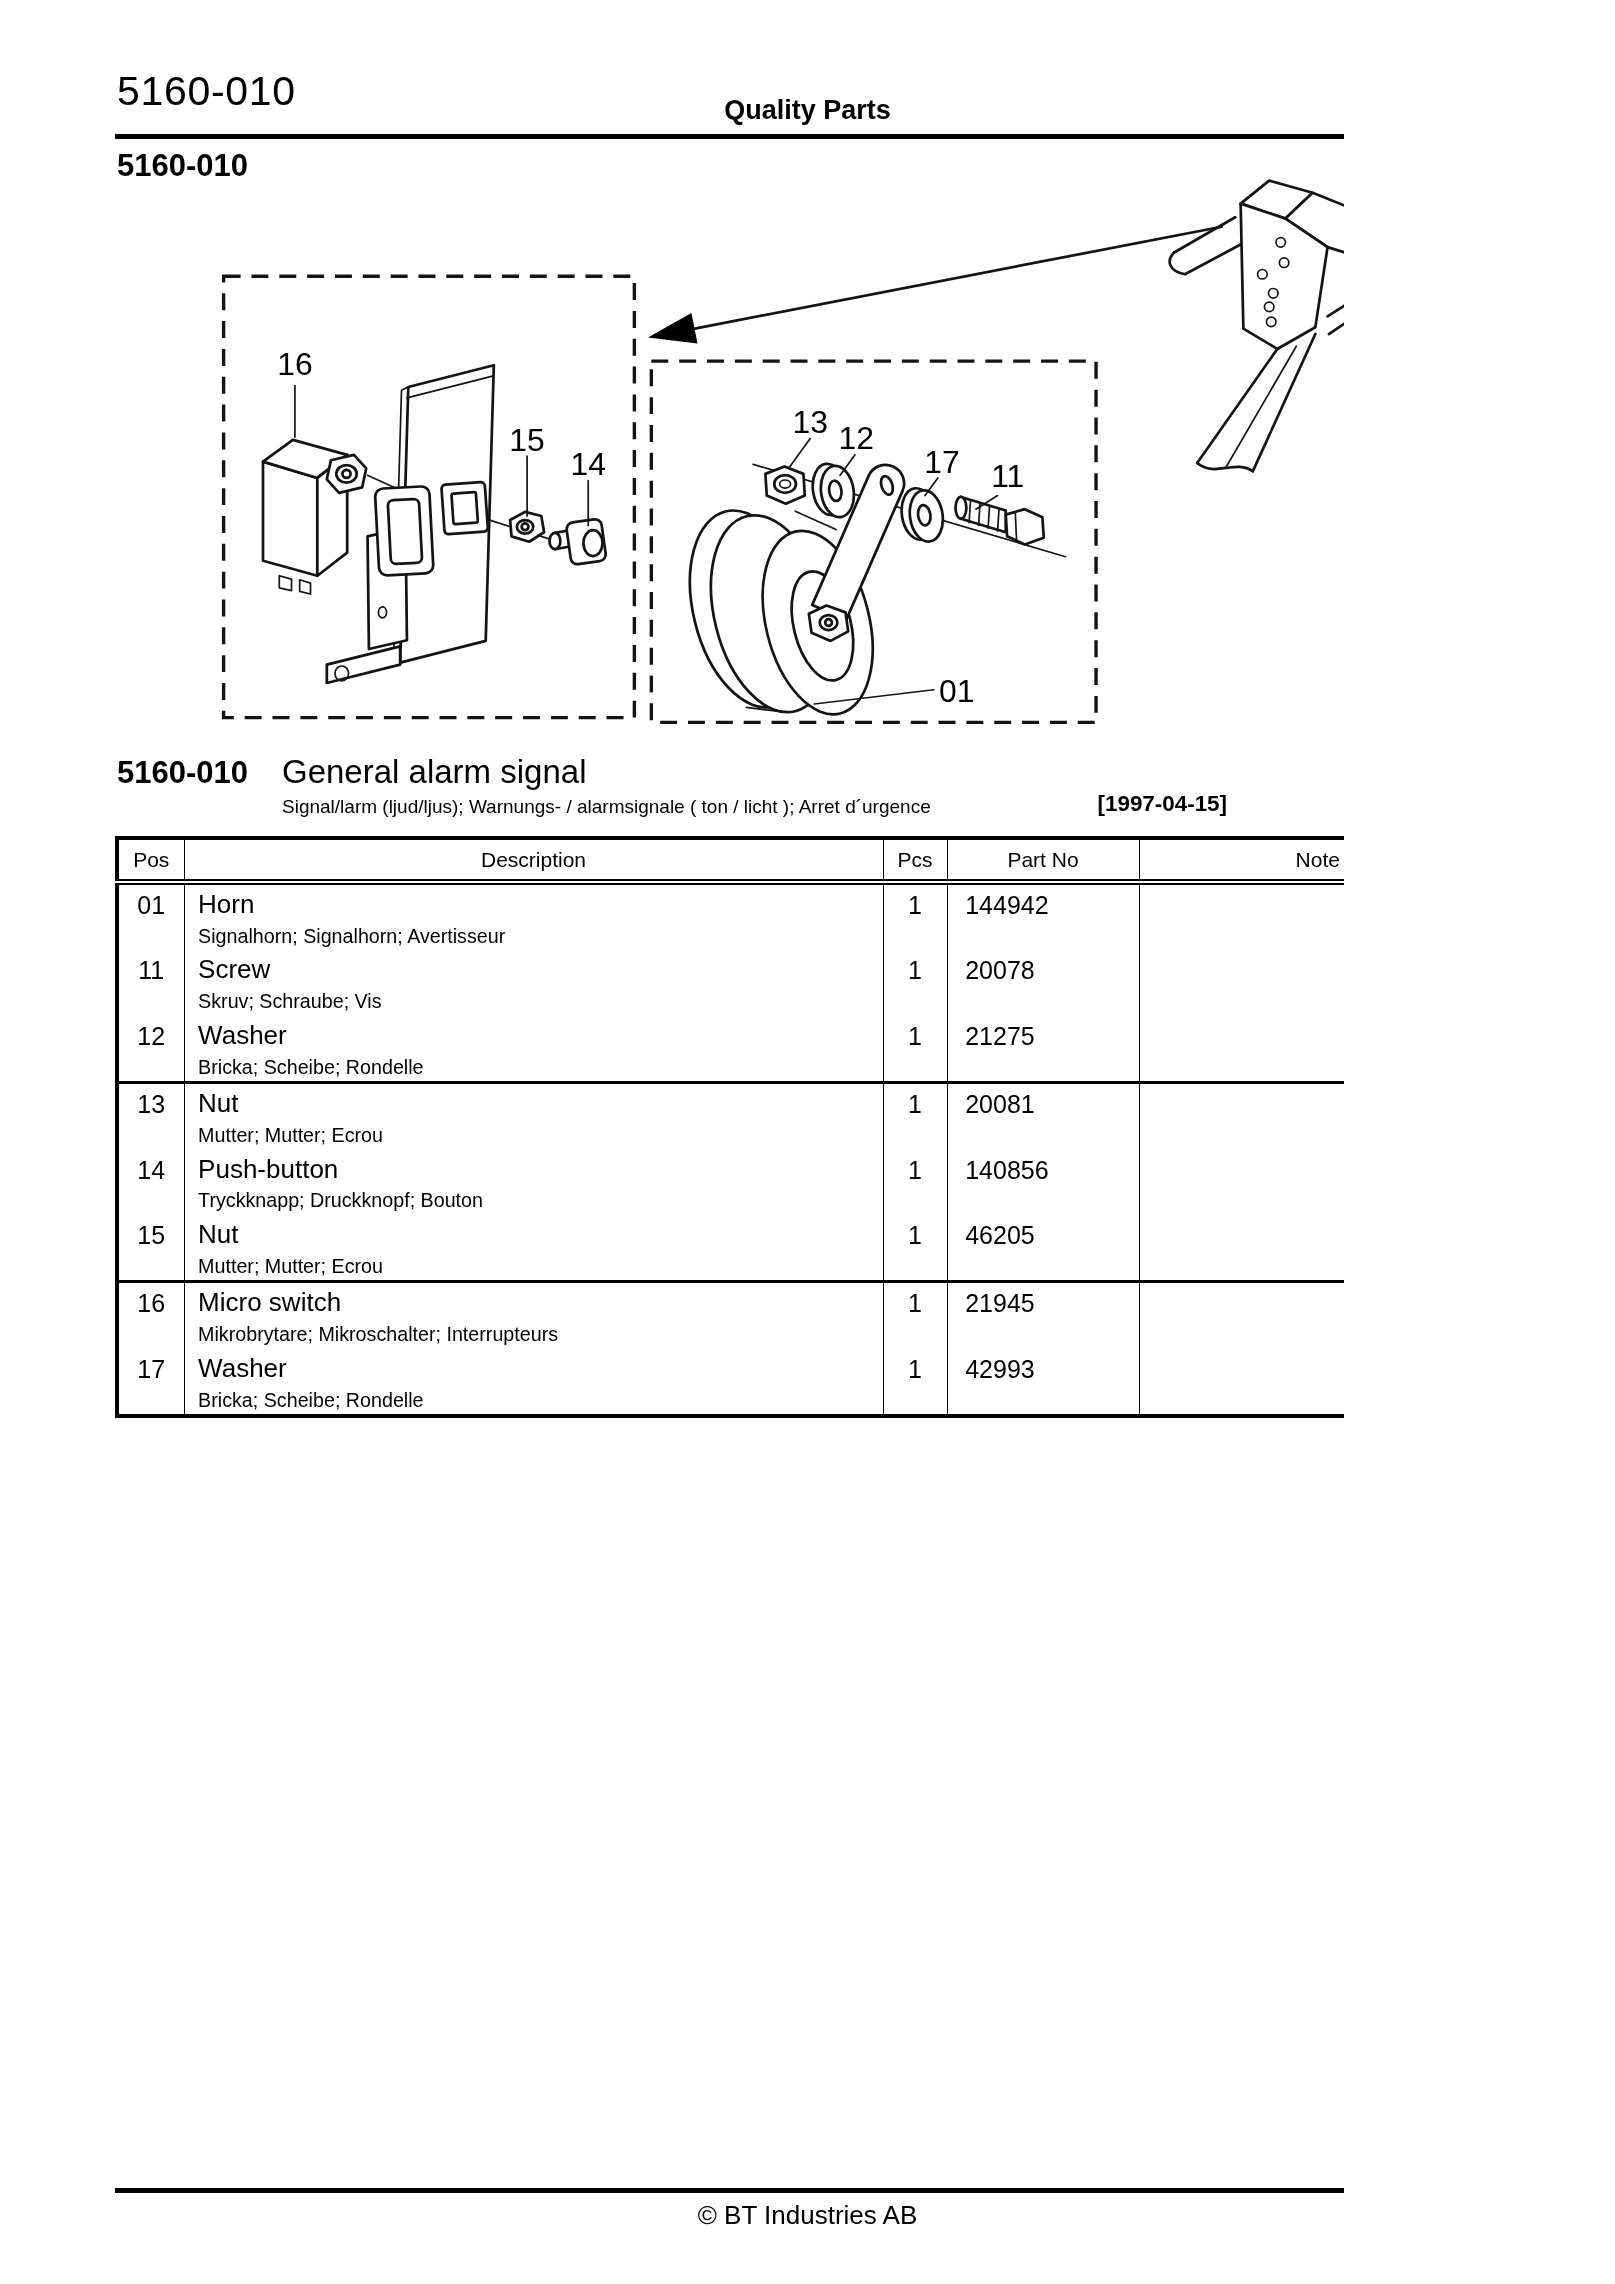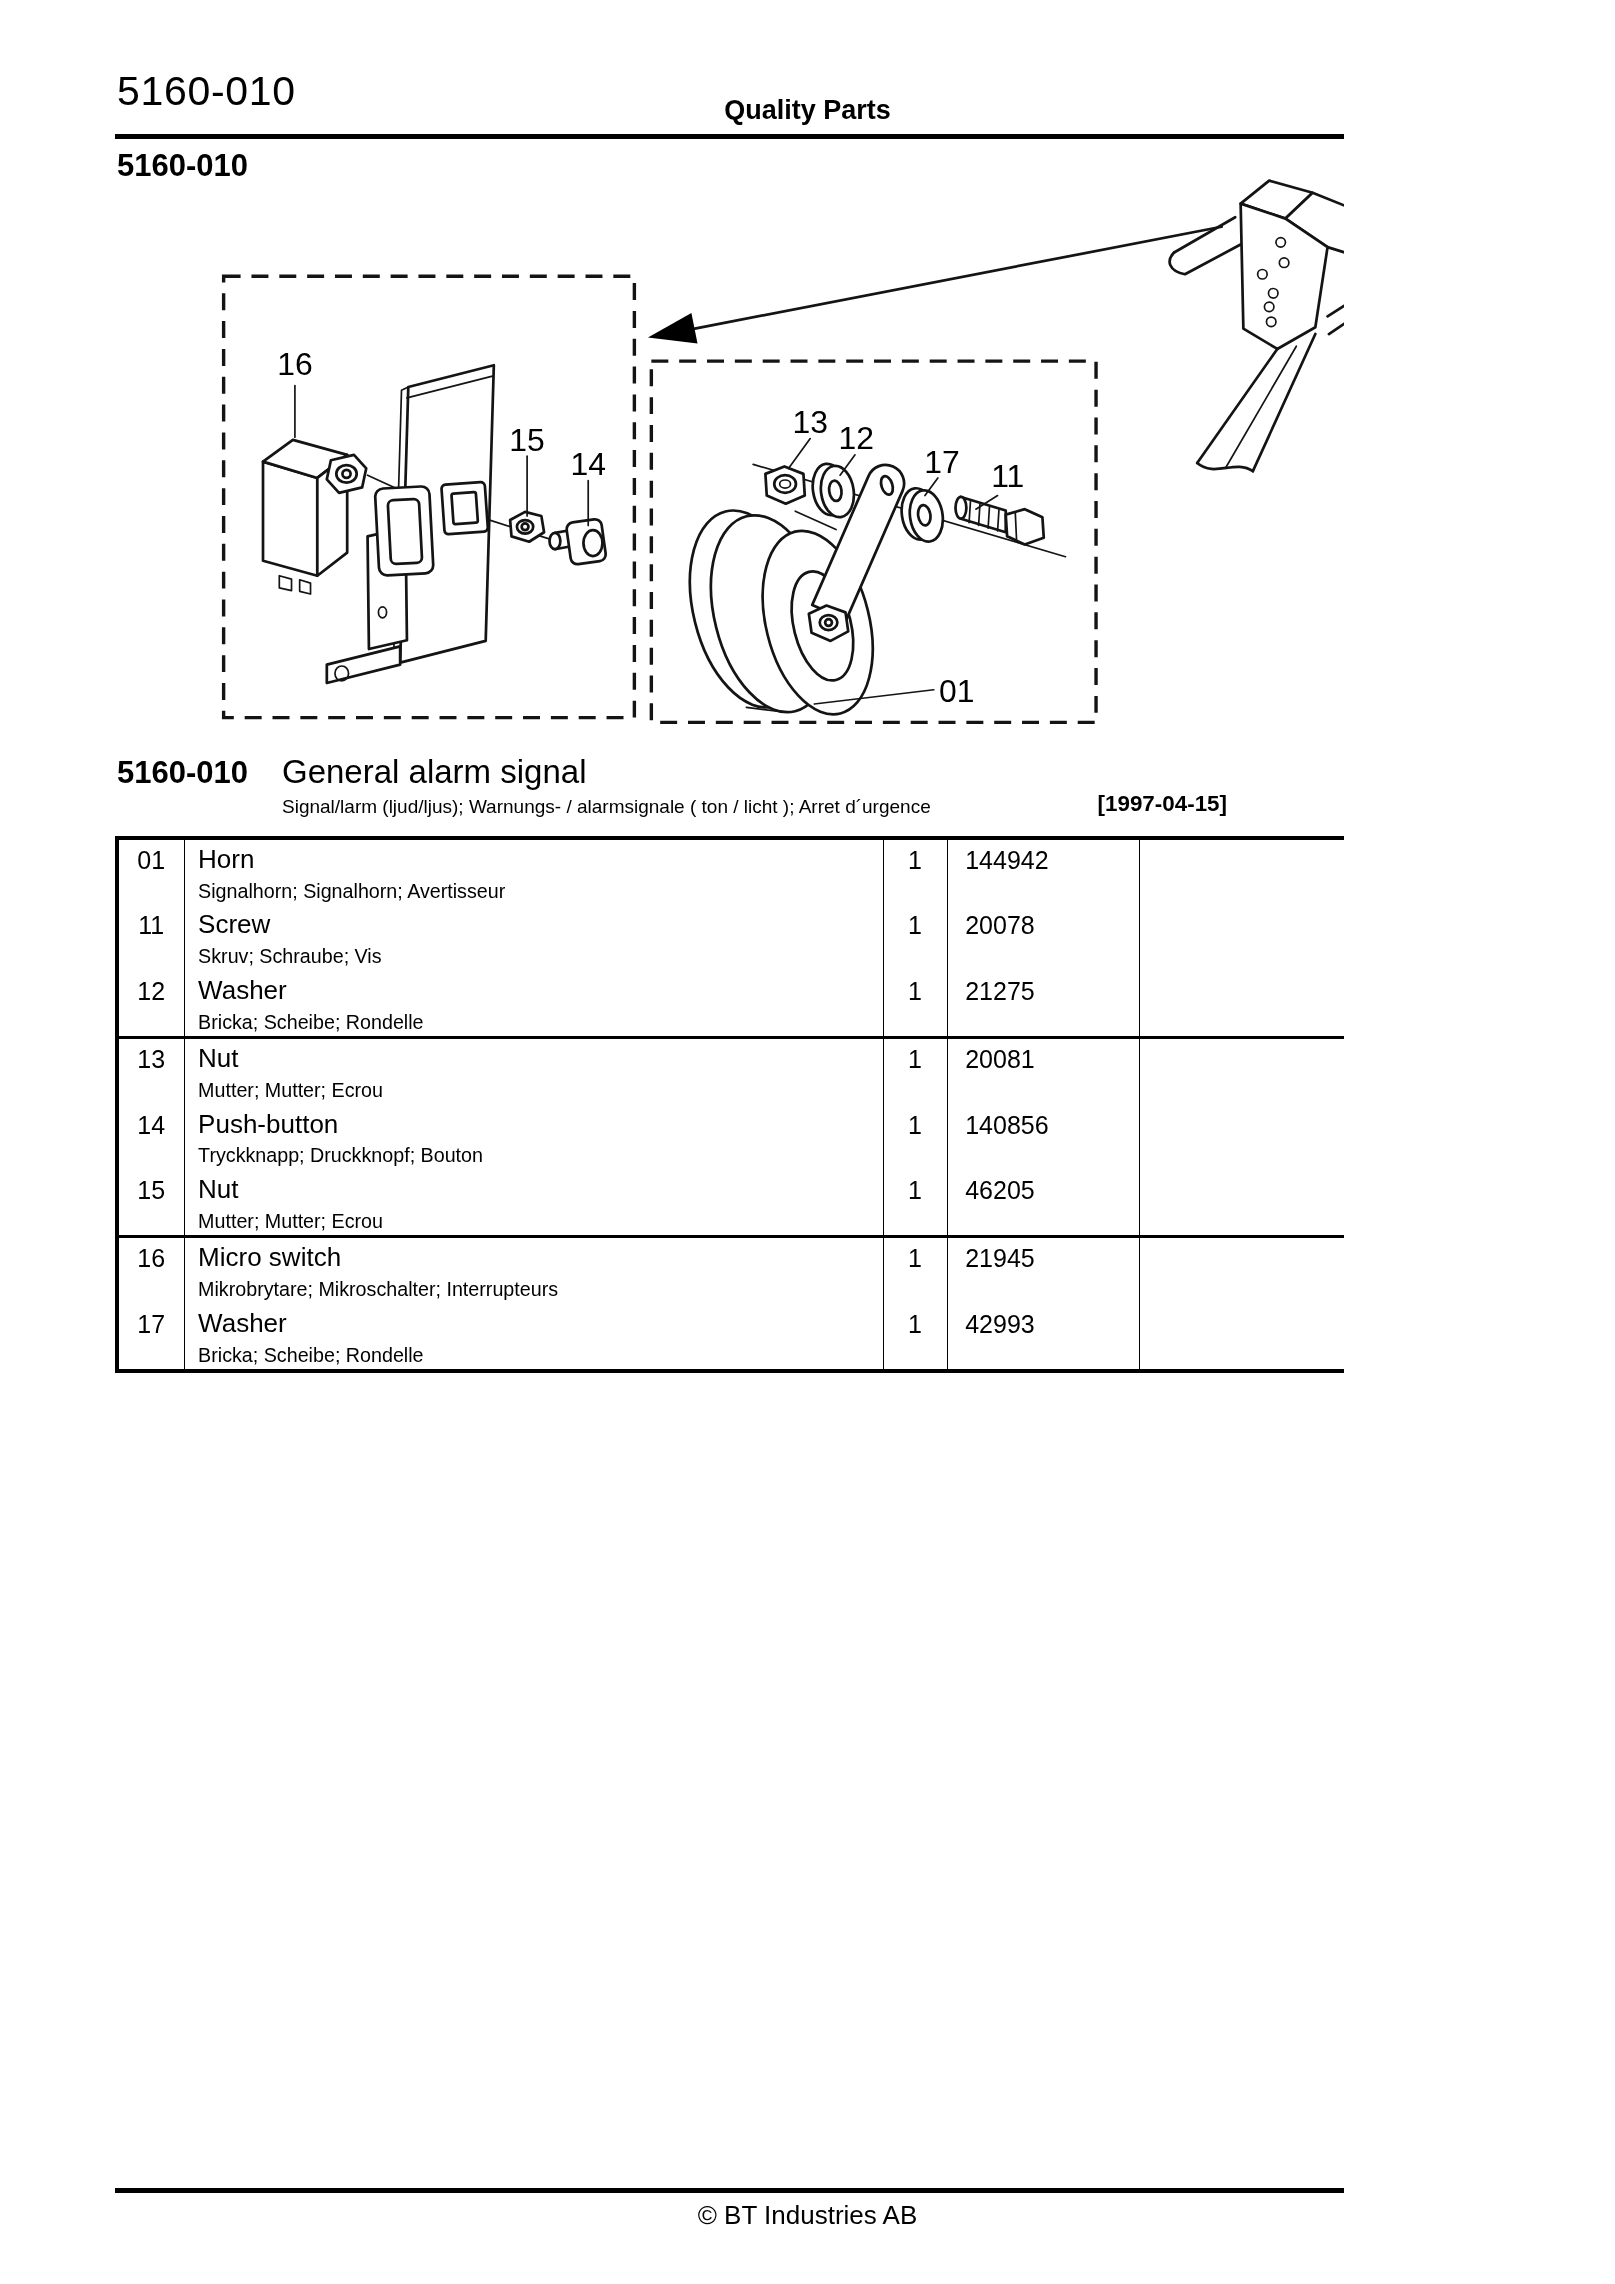--- a/index.html
+++ b/index.html
@@ -190,20 +190,27 @@
 
   <table class="parts">
     <colgroup>
       <col style="width:67px">
         <col style="width:699px">
         <col style="width:64px">
         <col style="width:192px">
         <col>
     </colgroup>
     <tbody>
+      <tr class="cols">
+        <th>Pos</th>
+        <th>Description</th>
+        <th>Pcs</th>
+        <th>Part No</th>
+        <th>Note</th>
+      </tr>
 
       <tr class="row">
         <td class="pos">01</td>
         <td class="desc">
           <div class="desc-main">Horn</div>
           <div class="desc-alt">Signalhorn; Signalhorn; Avertisseur</div>
         </td>
         <td class="pcs">1</td>
         <td class="pno">144942</td>
         <td class="note"></td>

